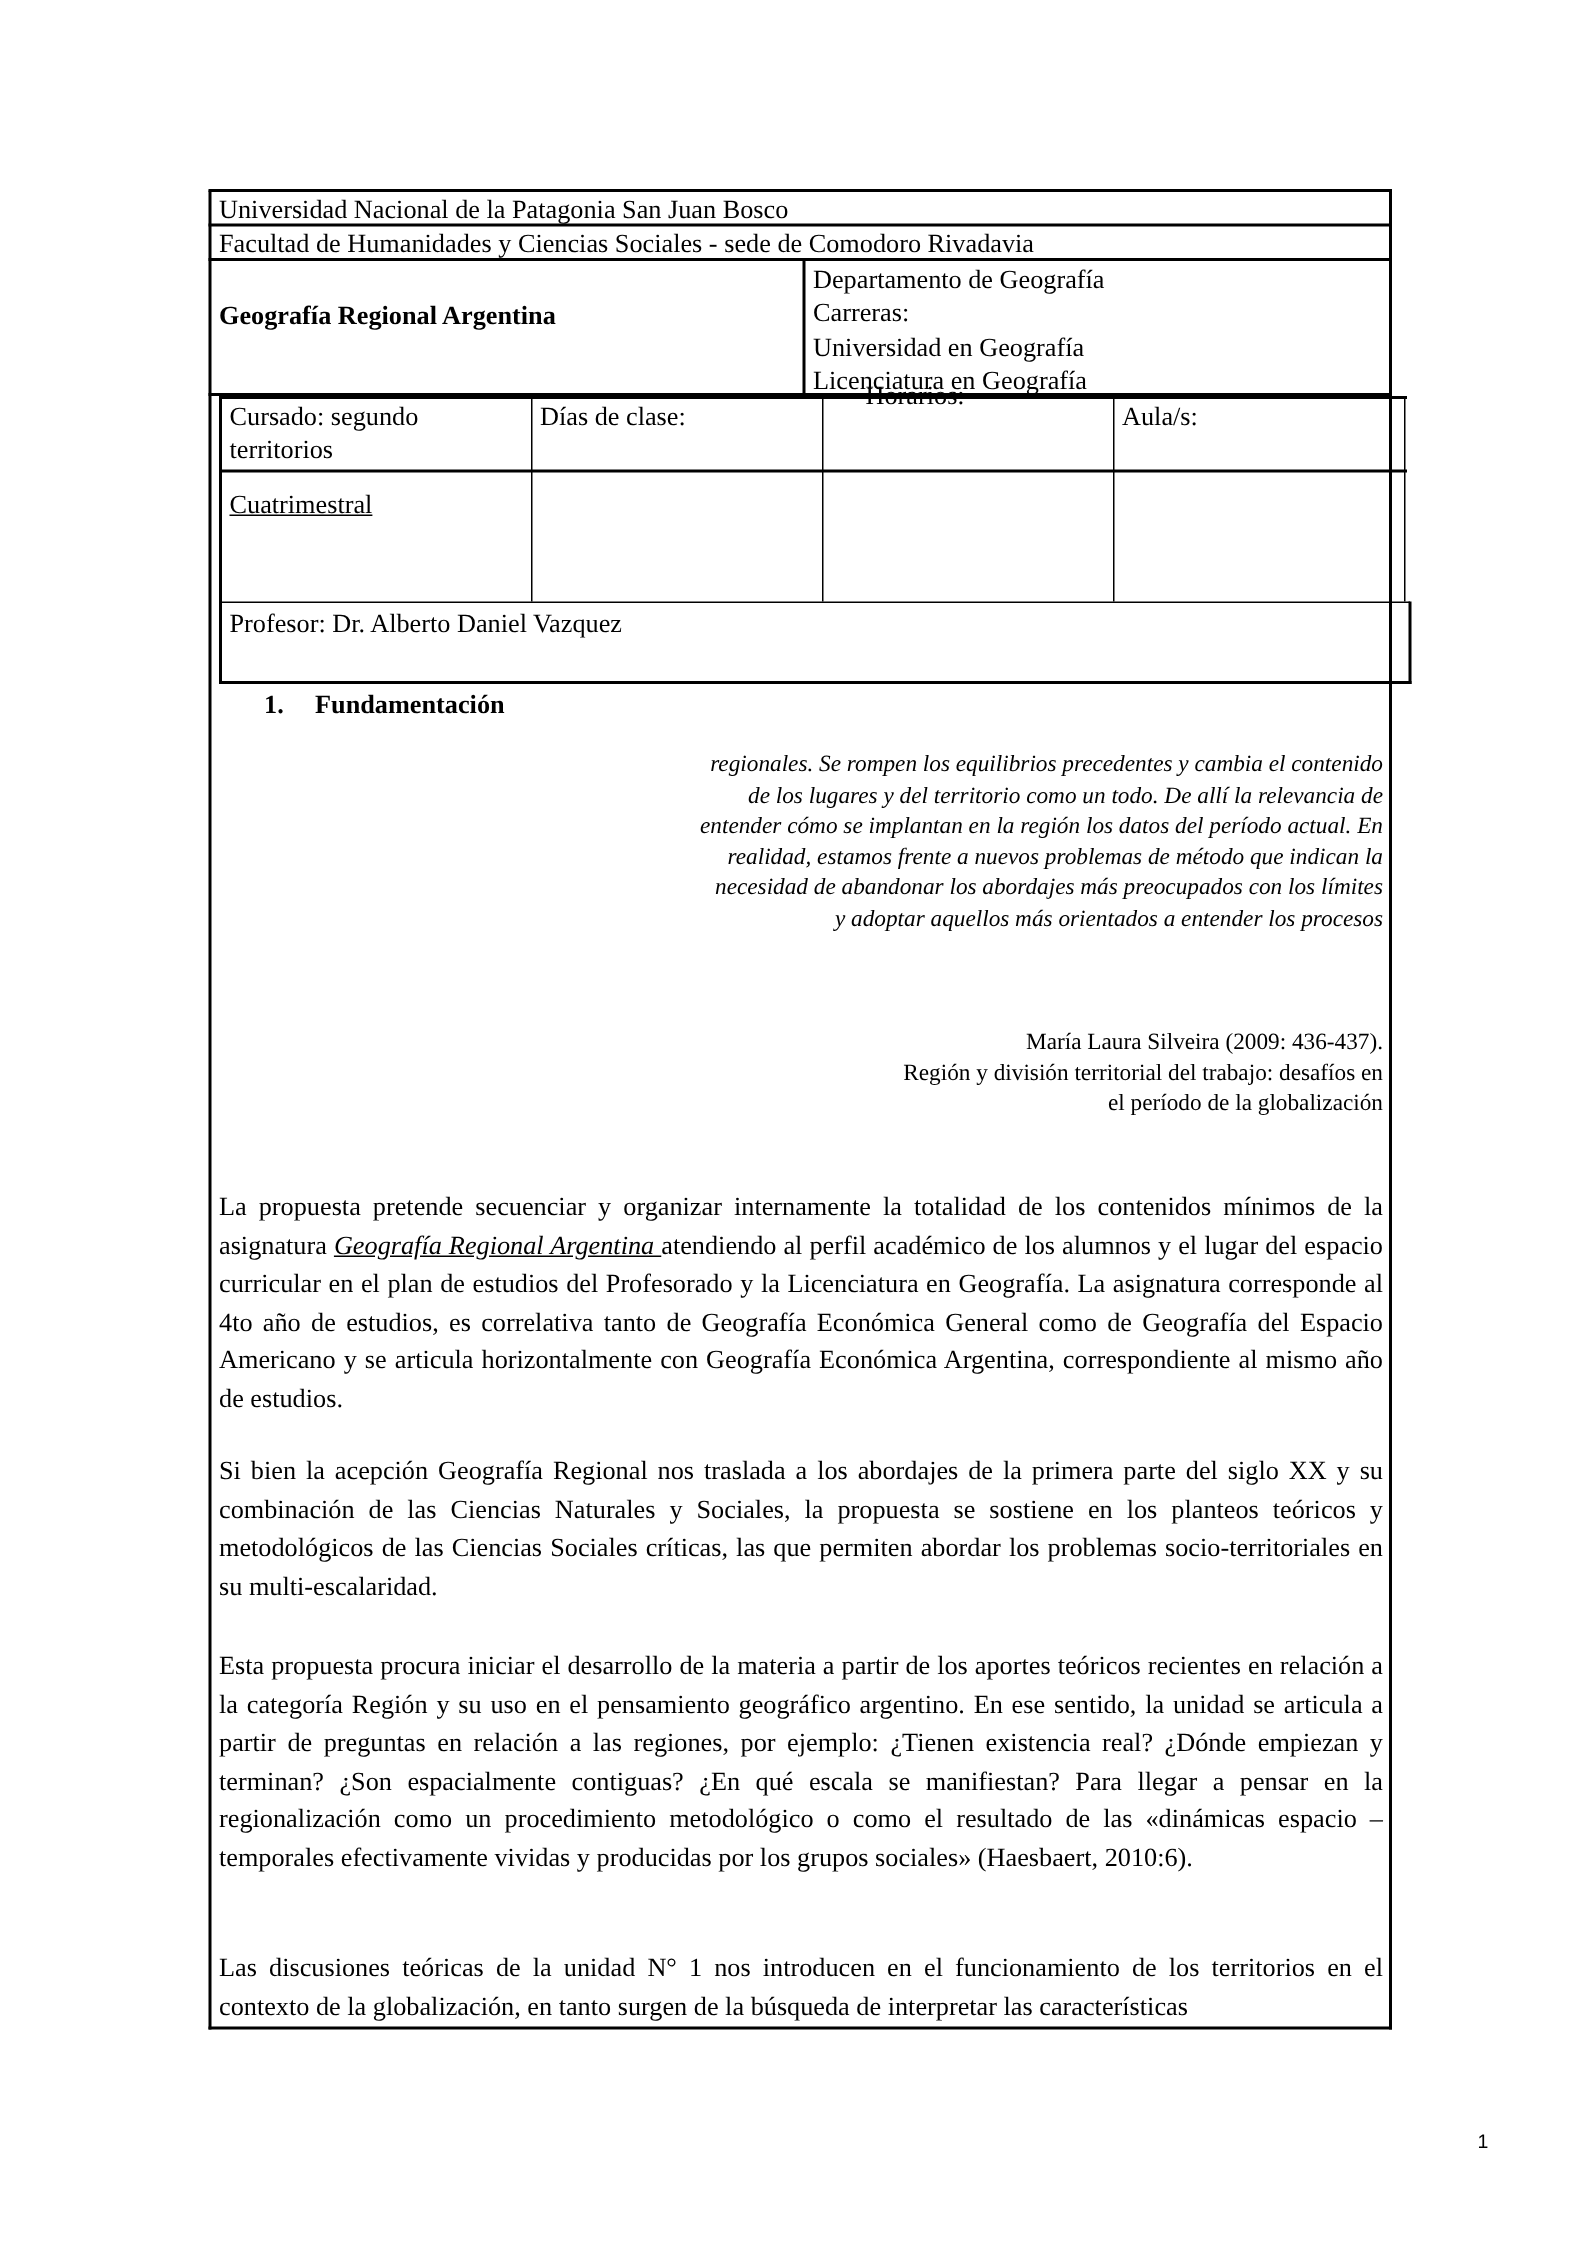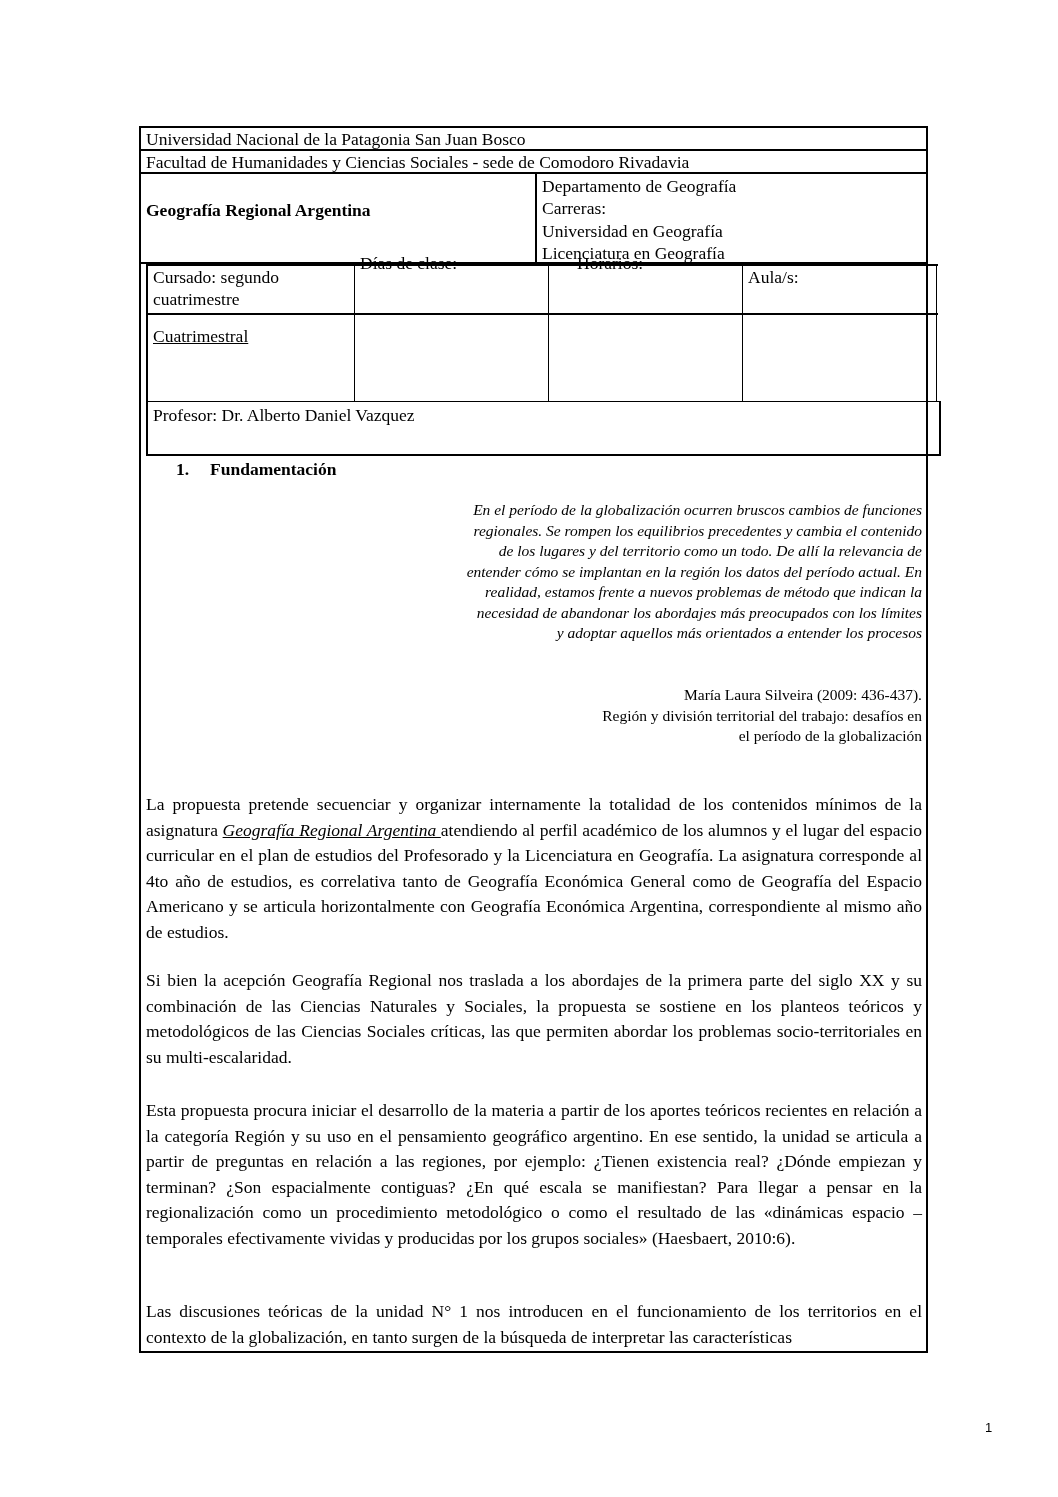--- a/index.html
+++ b/index.html
@@ -55,40 +55,39 @@
   <div class="line-h" style="left:146px; top:313px; width:792px;"></div>
   <div class="thin-h" style="left:146px; top:401px; width:794px;"></div>
 
   <div class="line-v" style="left:146px; top:264px; height:191px;"></div>
   <div class="thin-v" style="left:354px; top:264px; height:137px;"></div>
   <div class="thin-v" style="left:548px; top:264px; height:137px;"></div>
   <div class="thin-v" style="left:742px; top:264px; height:137px;"></div>
   <div class="thin-v" style="left:936px; top:264px; height:137px;"></div>
 
   <div class="cell-text" style="left:153px; top:266px;">Cursado: segundo</div>
-  <div class="cell-text" style="left:153px; top:288px;">cuatrimestre</div>
-  <div class="cell-text" style="left:360px; top:252px;">Días de clase:</div>
+  <div class="cell-text" style="left:153px; top:288px;">territorios</div>
+  <div class="cell-text" style="left:360px; top:266px;">Días de clase:</div>
   <div class="cell-text" style="left:553px; top:252px;margin-left:24px;">Horarios:</div>
   <div class="cell-text" style="left:748px; top:266px;">Aula/s:</div>
 
   <div class="cell-text" style="left:153px; top:325px;text-decoration:underline;">Cuatrimestral</div>
   <div class="cell-text" style="left:360px; top:315px;"></div>
   <div class="cell-text" style="left:553px; top:315px;"></div>
   <div class="cell-text" style="left:748px; top:315px;"></div>
 
   <div class="line-h" style="left:146px; top:454px; width:795px;"></div>
   <div class="line-v" style="left:939px; top:401px; height:55px;"></div>
   <div class="cell-text" style="left:153px; top:404px;">Profesor: Dr. Alberto Daniel Vazquez</div>
 </div>
 
 <div class="cell-text bold" style="left:176px; top:458px;">1.</div>
 <div class="cell-text bold" style="left:210px; top:458px;">Fundamentación</div>
 
 <div class="quote">
-  <div>En el período de la globalización ocurren bruscos cambios de funciones</div>
   <div>regionales. Se rompen los equilibrios precedentes y cambia el contenido</div>
   <div>de los lugares y del territorio como un todo. De allí la relevancia de</div>
   <div>entender cómo se implantan en la región los datos del período actual. En</div>
   <div>realidad, estamos frente a nuevos problemas de método que indican la</div>
   <div>necesidad de abandonar los abordajes más preocupados con los límites</div>
   <div>y adoptar aquellos más orientados a entender los procesos</div>
 </div>
 <div class="cite">
   <div>María Laura Silveira (2009: 436-437).</div>
   <div>Región y división territorial del trabajo: desafíos en</div>

